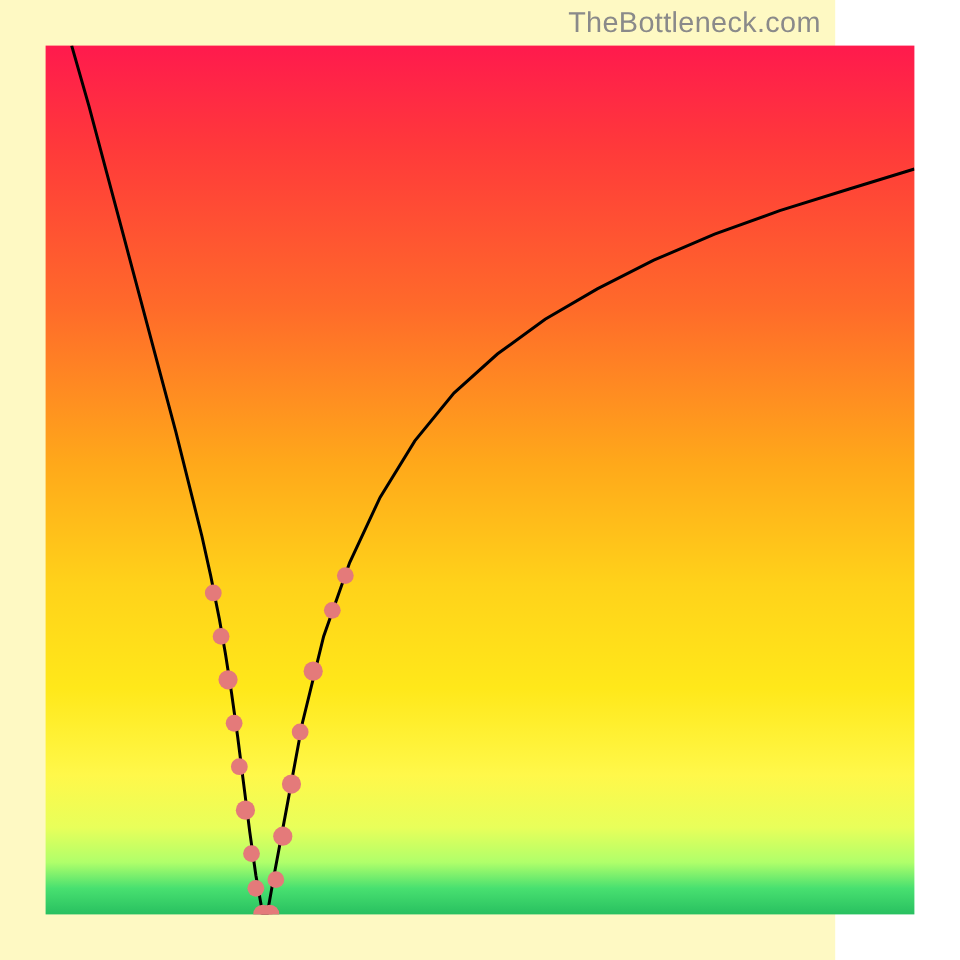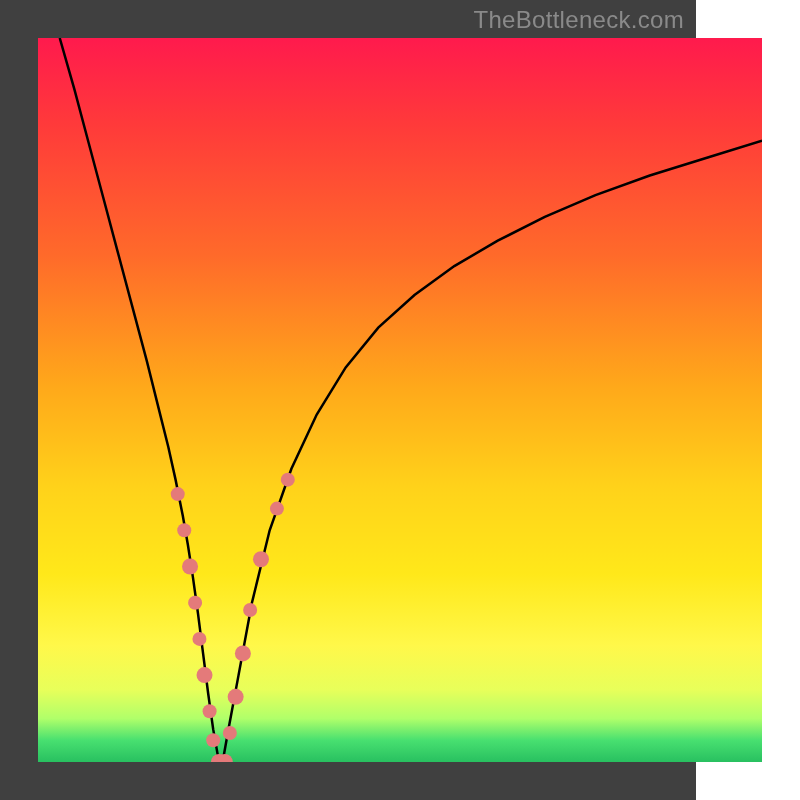--- a/index.html
+++ b/index.html
@@ -1,17 +1,17 @@
 <!DOCTYPE html>
 <html><head>
   <meta charset="utf-8">
   <style>
     * { margin: 0; padding: 0; box-sizing: border-box; }
     body { width: 800px; height: 800px; overflow: hidden; font-family: Arial, sans-serif; }
-    .frame { width: 696px; height: 800px; background: #404040; position: relative; }
+    .frame { width: 696px; height: 800px; background: #fef9c3; position: relative; }
     .plot-area { position: absolute; left: 38px; top: 38px; width: 724px; height: 724px; background: linear-gradient(to bottom, #ff1a4d 0%, #ff3a3a 12%, #ff6a2a 30%, #ffa81a 48%, #ffd21a 62%, #ffe81a 74%, #fff84a 84%, #e8ff5a 90%, #b0ff6a 94%, #48e070 97%, #28c060 100%); }
     .watermark { position: absolute; top: 6px; right: 12px; color: #8a8a8a; font-size: 24px; font-weight: 500; letter-spacing: 0.3px; }
   </style>
 </head>
 <body>
 
 <div class="frame">
   <div class="watermark">TheBottleneck.com</div>
   <div class="plot-area">
     <svg id="plot-svg" width="724" height="724" viewBox="0 0 724 724">

